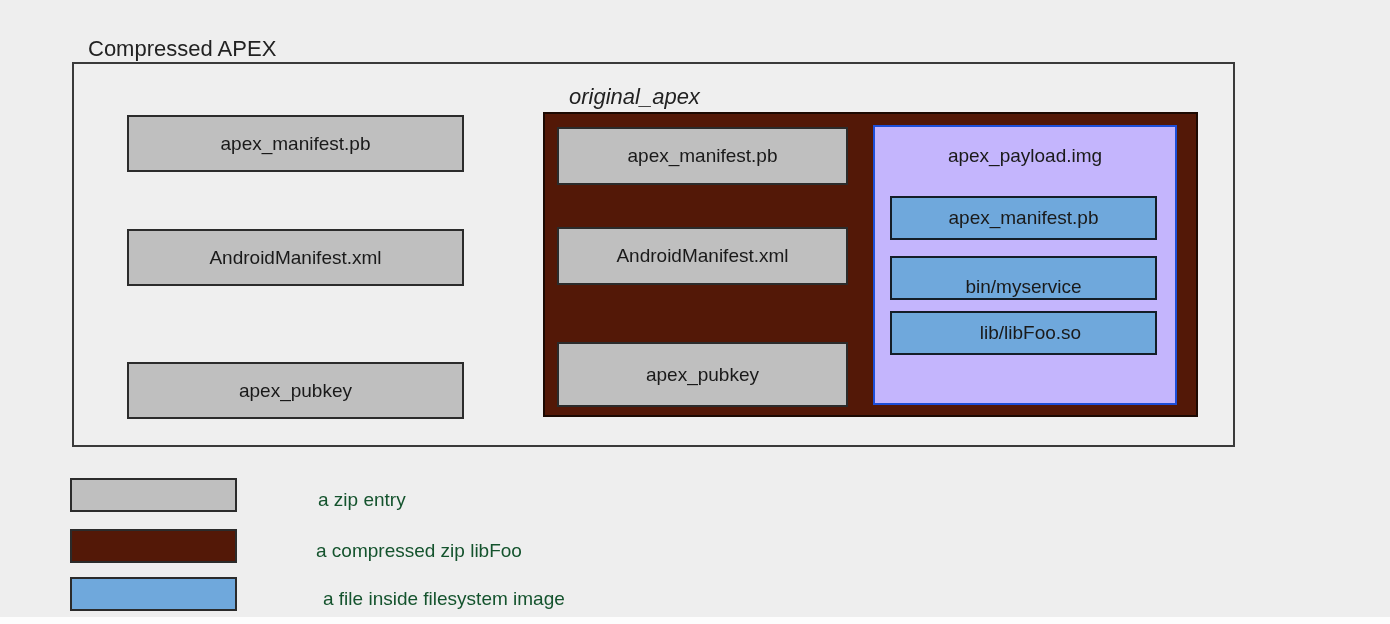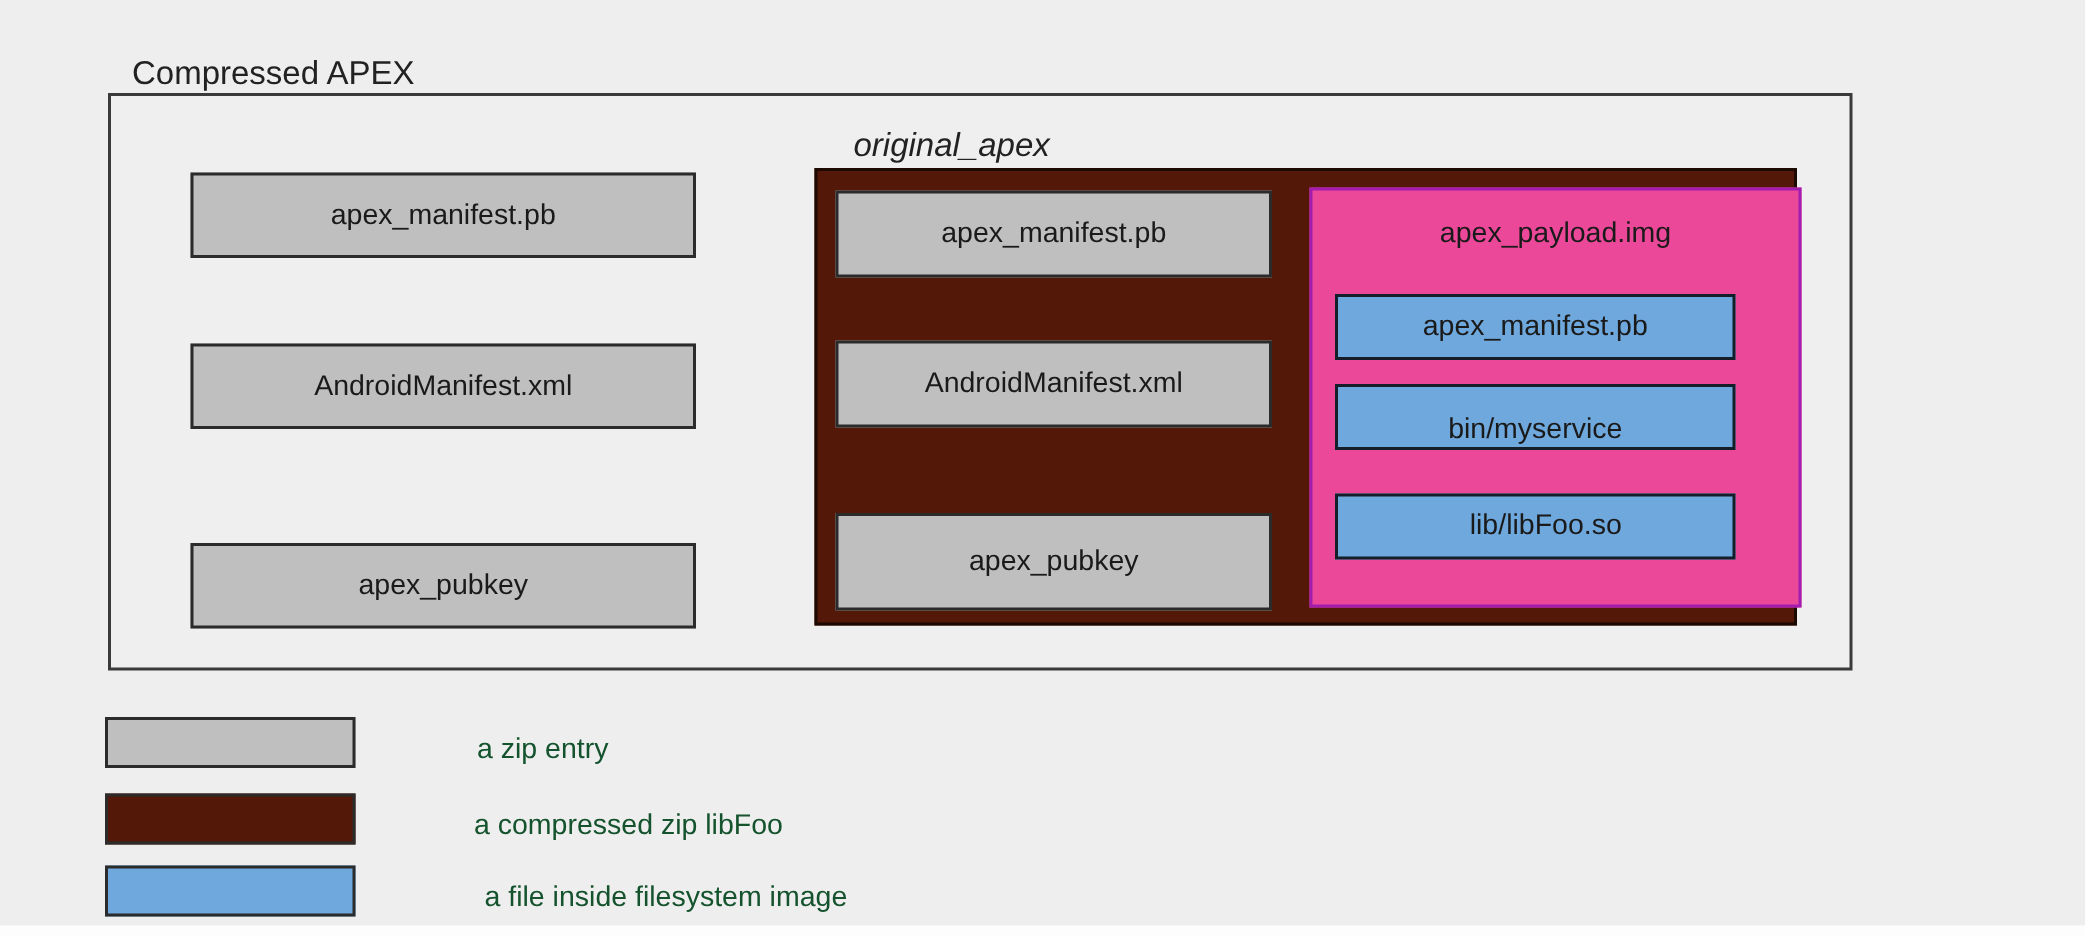--- a/index.html
+++ b/index.html
@@ -40,23 +40,23 @@
   .maroon-box {
     position: absolute;
     left: 543px; top: 112px;
     width: 655px; height: 305px;
     background: #531807;
     border: 2px solid #1c0902;
   }
   .payload-box {
     position: absolute;
     left: 873px; top: 125px;
-    width: 328px; height: 280px;
-    background: #ec4899;
-    border: 2px solid #a21caf;
+    width: 304px; height: 280px;
+    background: #c4b5fd;
+    border: 2px solid #1d4ed8;
   }
   .payload-title {
     position: absolute;
     left: 0; right: 0; top: 18px;
     text-align: center;
     font-size: 19px;
     color: #1a1a1a;
   }
   .file-box {
     background: #6fa8dc;
@@ -116,21 +116,21 @@
 
 <div class="payload-box">
   <div class="payload-title">apex_payload.img</div>
 
   <div class="box file-box" style="left:15px; top:69px; width:267px; height:44px;">
     <span>apex_manifest.pb</span>
   </div>
   <div class="box file-box" style="left:15px; top:129px; width:267px; height:44px;align-items:flex-end;">
     <span>bin/myservice</span>
   </div>
-  <div class="box file-box" style="left:15px; top:202px; width:267px; height:44px;padding-left:14px;">
+  <div class="box file-box" style="left:15px; top:184px; width:267px; height:44px;padding-left:14px;">
     <span>lib/libFoo.so</span>
   </div>
 </div>
 
 <div>
   <div class="legend-swatch" style="top:478px; background:#bfbfbf;"></div>
   <div class="legend-text" style="left:318px; top:489px;">a zip entry</div>
 
   <div class="legend-swatch" style="top:529px; background:#531807;"></div>
   <div class="legend-text" style="left:316px; top:540px;">a compressed zip libFoo</div>

